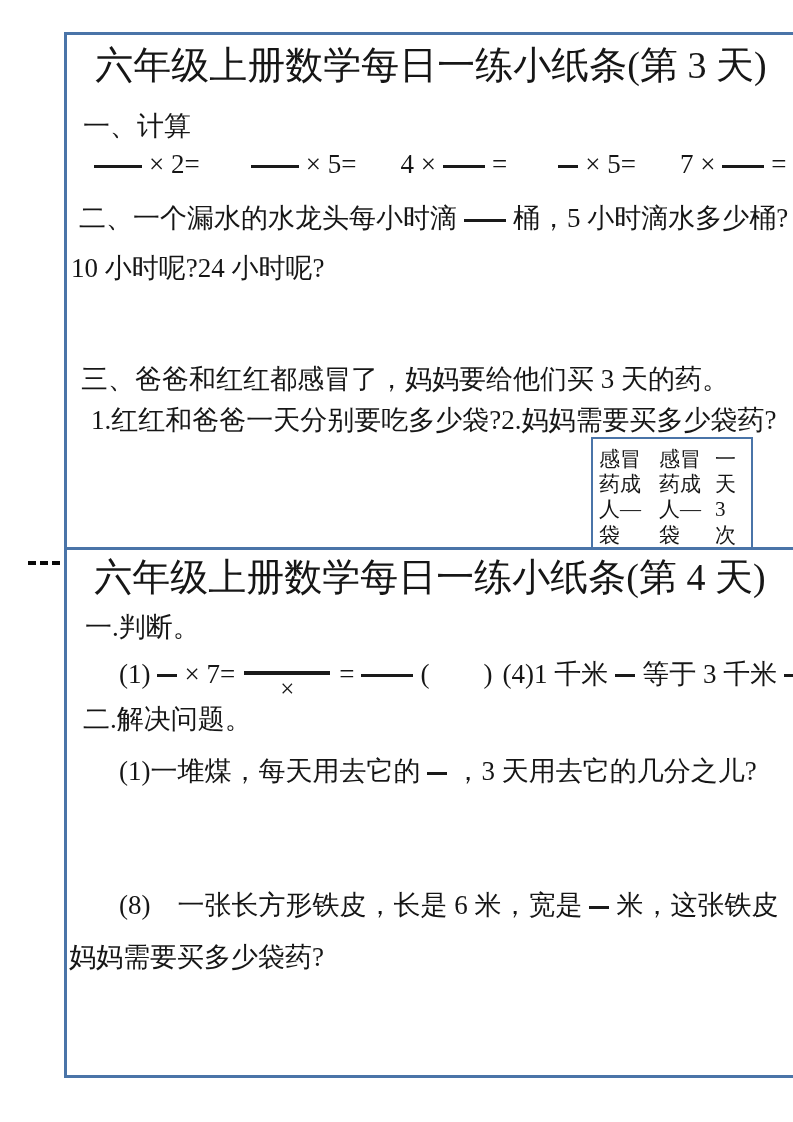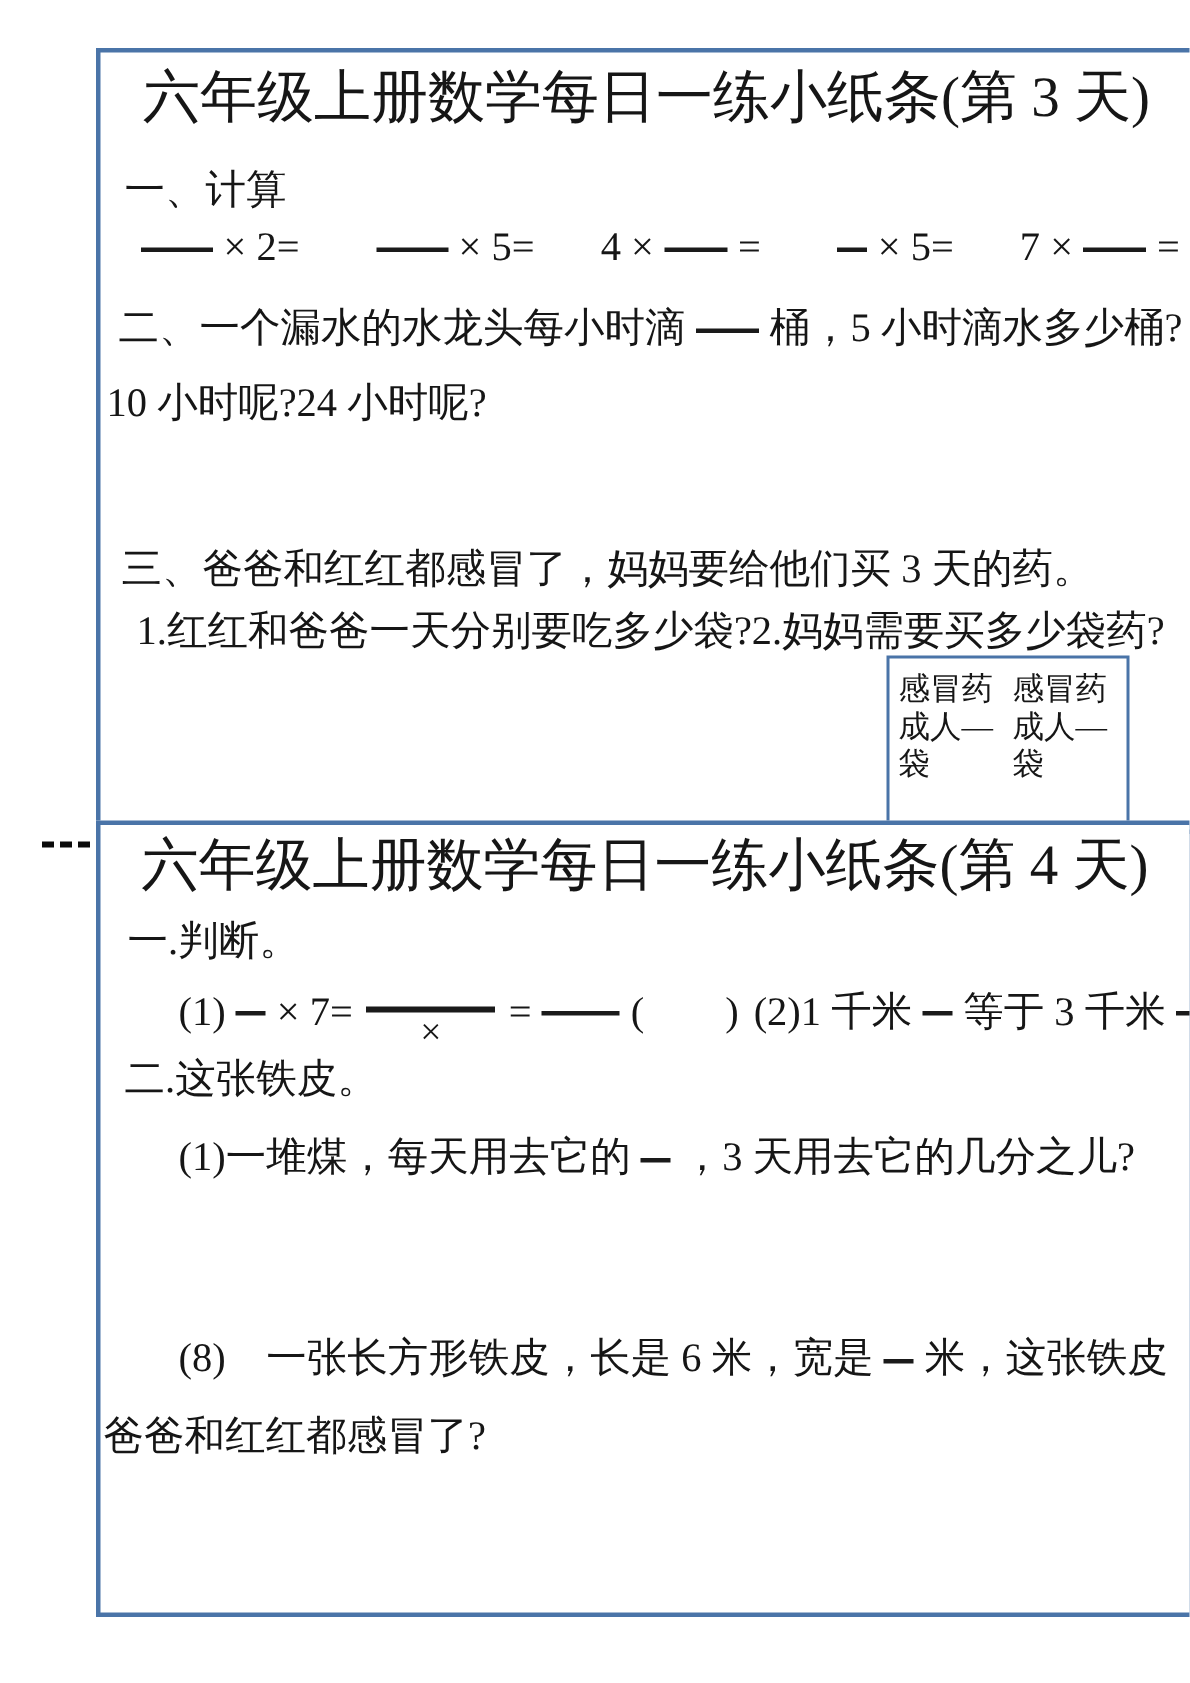--- a/index.html
+++ b/index.html
@@ -63,20 +63,21 @@
     <span>二、一个漏水的水龙头每小时滴</span><span class="bar b42"></span><span>桶，5 小时滴水多少桶?</span>
   </div>
   <div class="abs body-text" style="left:4px;top:216px;">10 小时呢?24 小时呢?</div>
 
   <div class="abs body-text" style="left:14px;top:327px;">三、爸爸和红红都感冒了，妈妈要给他们买 3 天的药。</div>
   <div class="abs body-text" style="left:24px;top:368px;">1.红红和爸爸一天分别要吃多少袋?2.妈妈需要买多少袋药?</div>
 
   <div id="medicine-box">
     <div class="small-text">感冒药成人—袋</div>
     <div class="small-text" style="padding-left:4px;">感冒药成人—袋</div>
+    <div class="small-text">一天 3 次</div>
   </div>
 </div>
 
 <div id="cut-line"></div>
 
 <div class="card" id="day4-card">
 
   <div class="abs title">六年级上册数学每日一练小纸条(第 4 天)</div>
 
   <div class="abs body-text" style="left:18px;top:60px;">一.判断。</div>
@@ -86,30 +87,30 @@
     <span class="bar b22"></span>
     <span>× 7=</span>
     <span class="frac">
       <span class="fbar"></span>
       <span class="fden">×</span>
     </span>
     <span>=</span>
     <span class="bar b52"></span>
     <span>(　　)</span>
     <span style="width:10px;display:inline-block;"></span>
-    <span>(2)1 千米</span>
+    <span>(4)1 千米</span>
     <span class="bar b22"></span>
     <span>等于 3 千米</span>
     <span class="bar b22" style="margin-right:0;"></span>
     <span>(　　)</span>
   </div>
 
-  <div class="abs body-text" style="left:16px;top:152px;">二.这张铁皮。</div>
+  <div class="abs body-text" style="left:16px;top:152px;">二.解决问题。</div>
 
   <div class="abs body-text" style="left:52px;top:204px;">
     <span>(1)一堆煤，每天用去它的</span><span class="bar b22"></span><span>，3 天用去它的几分之儿?</span>
   </div>
 
   <div class="abs body-text" style="left:52px;top:338px;">
     <span>(8)　一张长方形铁皮，长是 6 米，宽是</span><span class="bar b22"></span><span>米，这张铁皮</span>
   </div>
-  <div class="abs body-text" style="left:2px;top:390px;">爸爸和红红都感冒了?</div>
+  <div class="abs body-text" style="left:2px;top:390px;">妈妈需要买多少袋药?</div>
 </div>
 
 </body></html>

